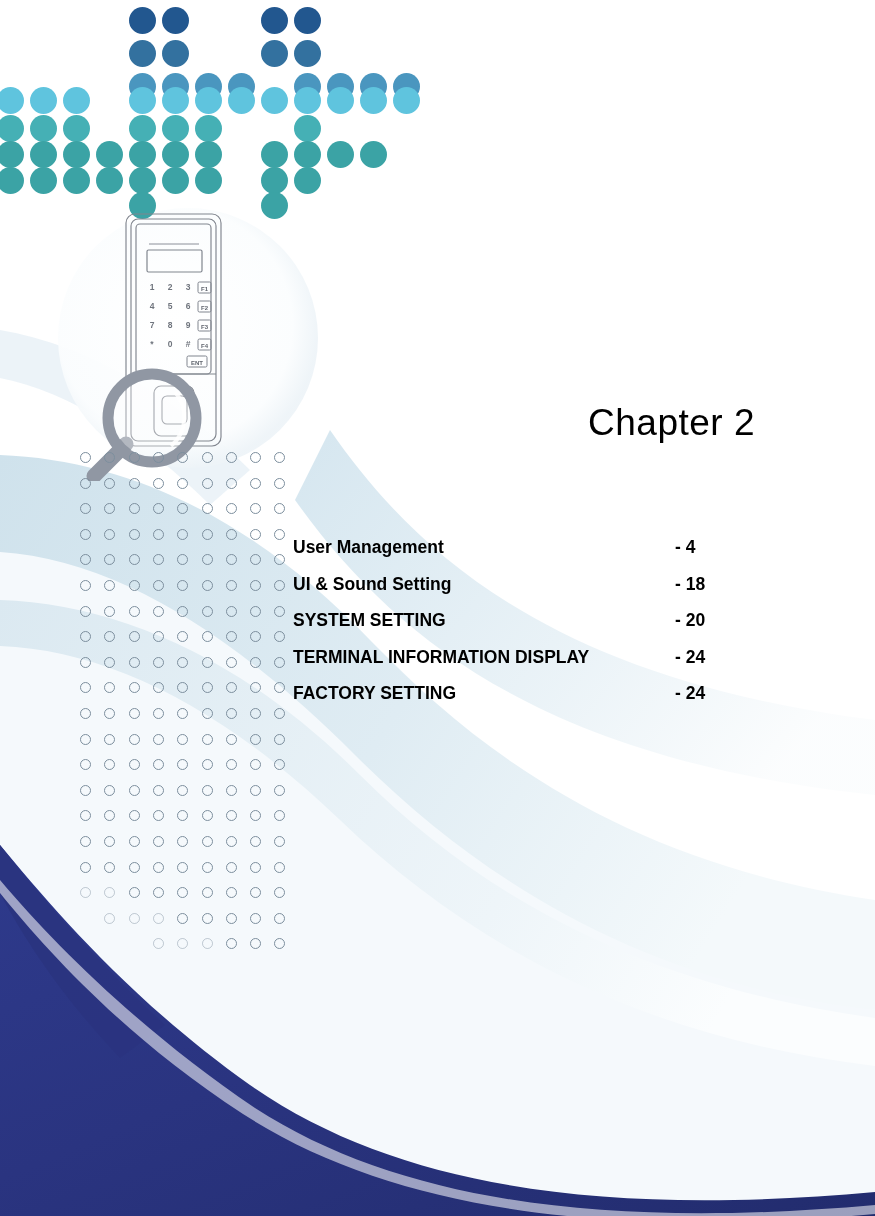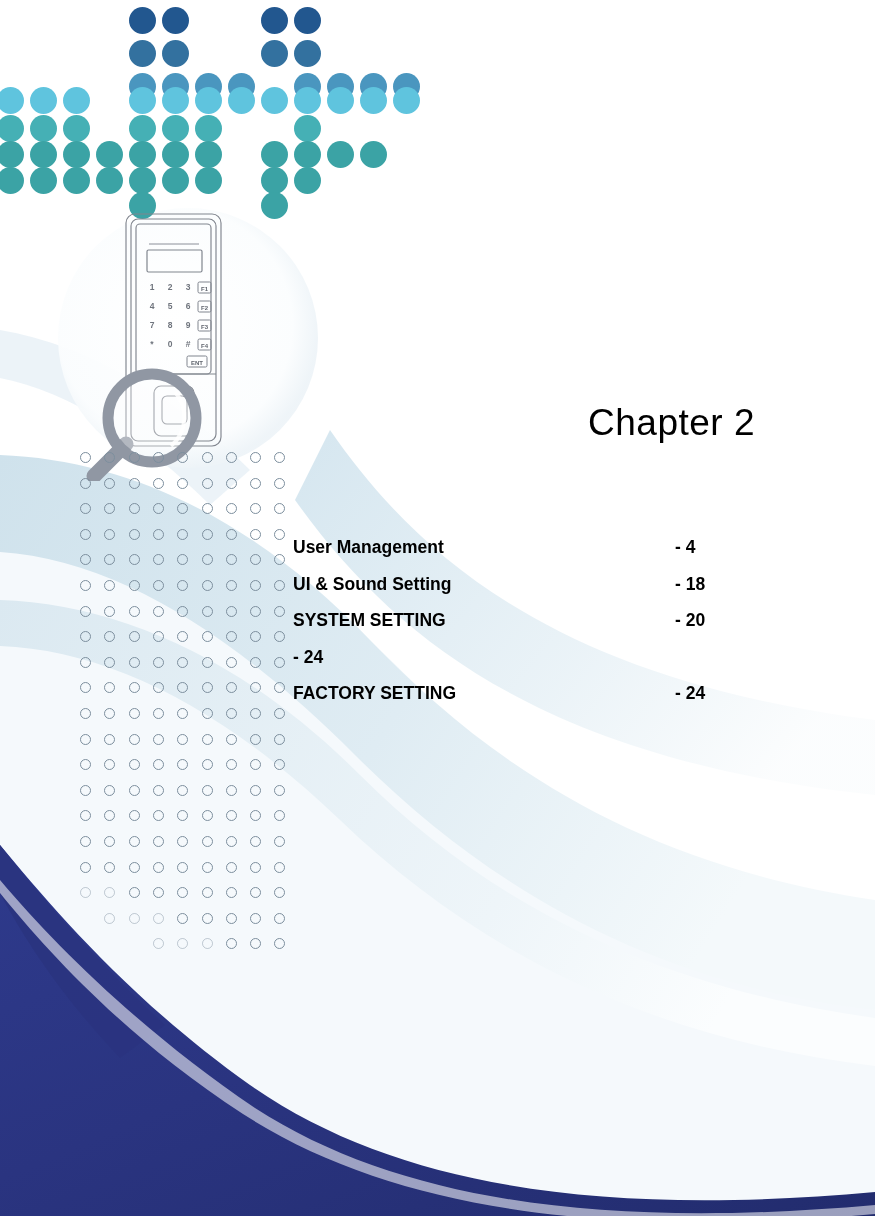--- a/index.html
+++ b/index.html
@@ -484,20 +484,21 @@
       </div>
       <div class="toc-row">
         <span class="toc-label">UI &amp; Sound Setting</span>
         <span class="toc-page">- 18</span>
       </div>
       <div class="toc-row">
         <span class="toc-label">SYSTEM SETTING</span>
         <span class="toc-page">- 20</span>
       </div>
       <div class="toc-row">
+        <span class="toc-label">TERMINAL INFORMATION DISPLAY</span>
         <span class="toc-page">- 24</span>
       </div>
       <div class="toc-row">
         <span class="toc-label">FACTORY SETTING</span>
         <span class="toc-page">- 24</span>
       </div>
     </div>
 
 </div>
 

